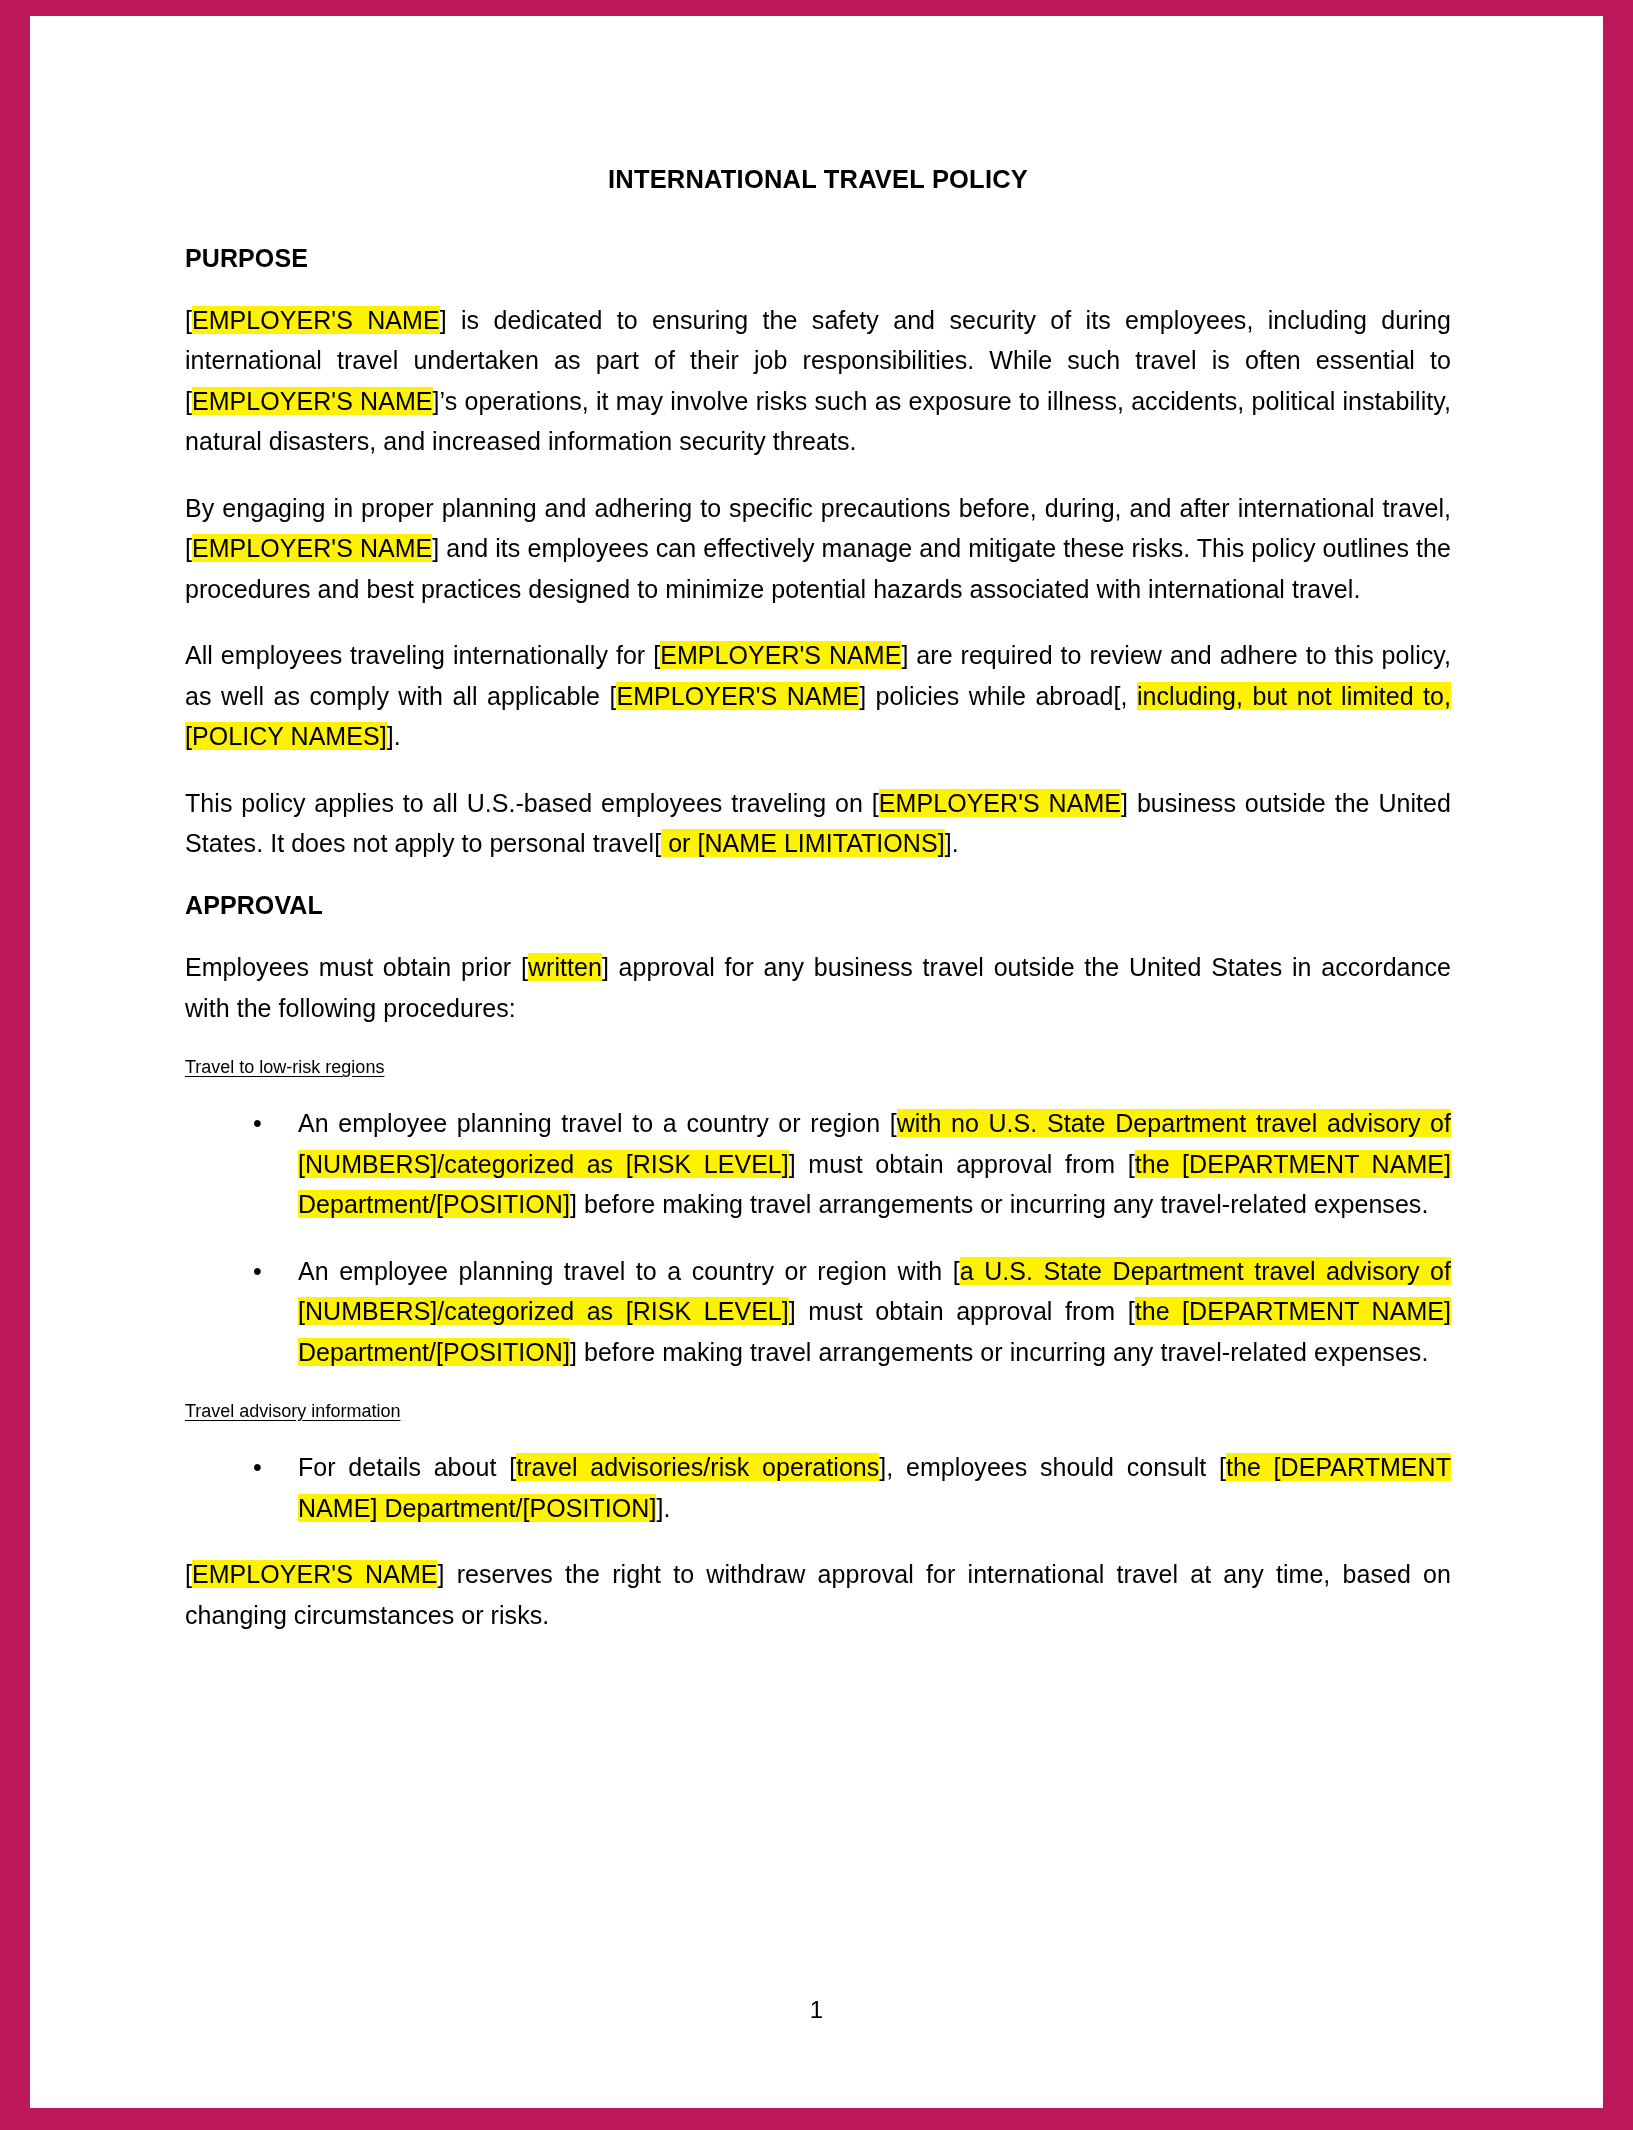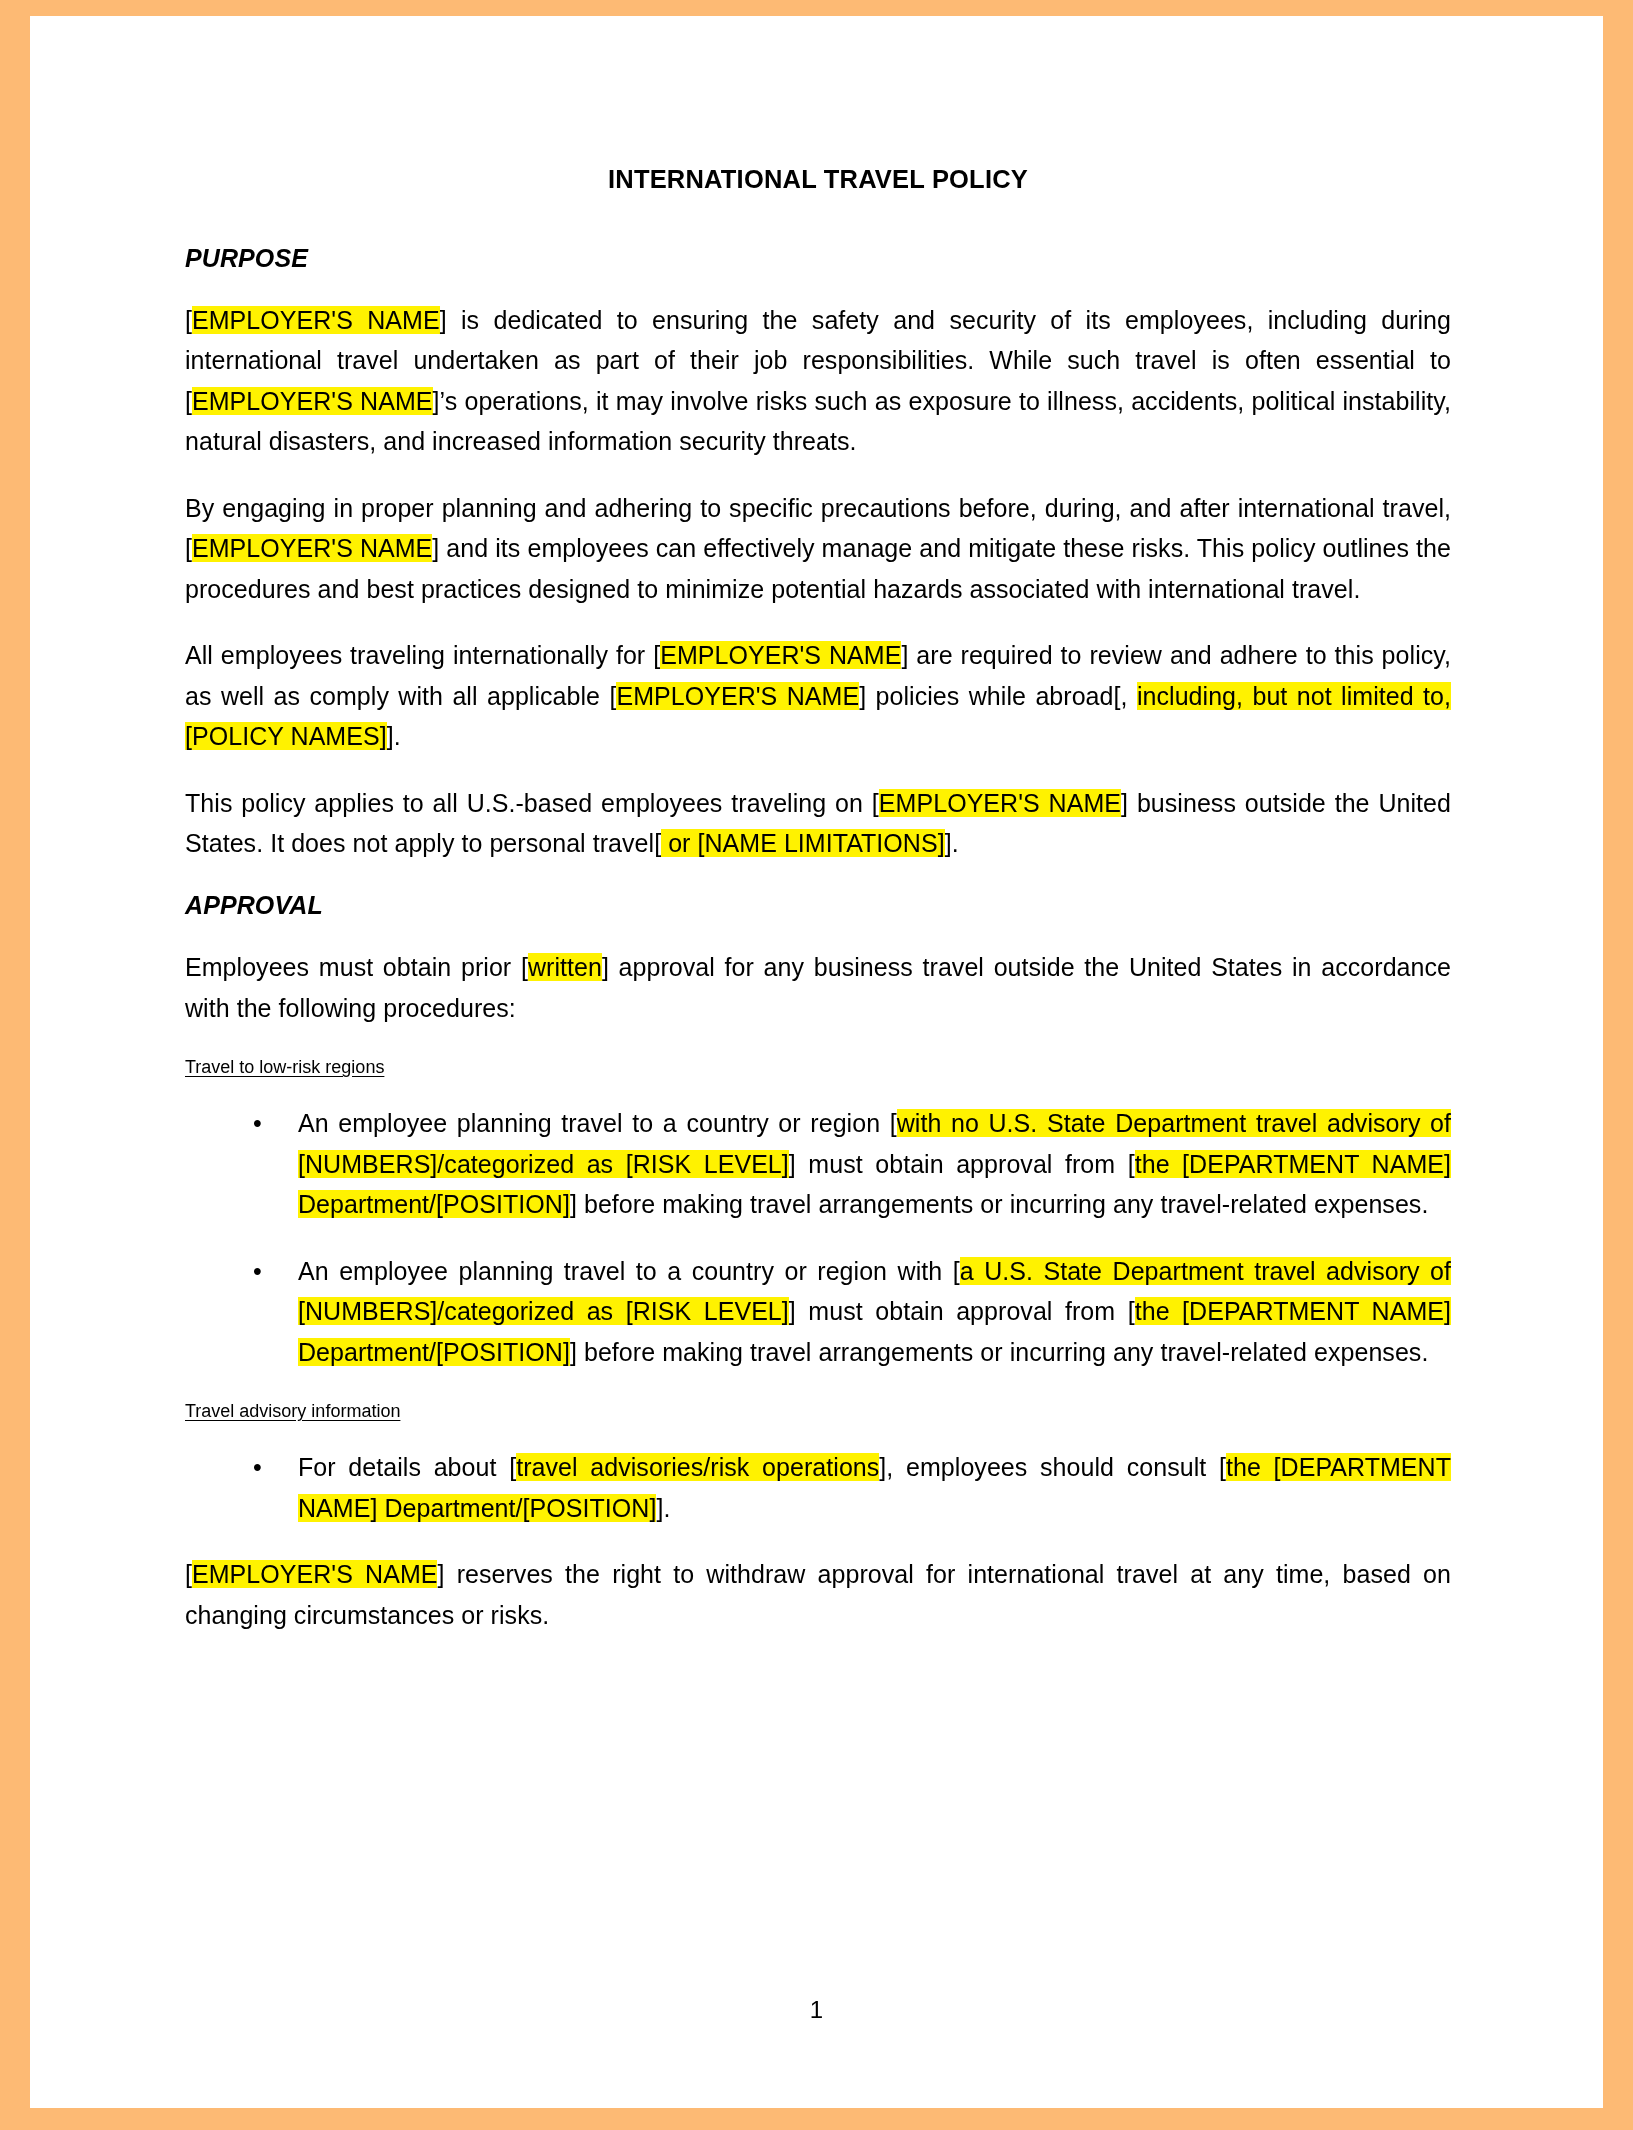--- a/index.html
+++ b/index.html
@@ -11,21 +11,21 @@
     width: 1633px;
     height: 2130px;
     font-family: "Liberation Sans", sans-serif;
     display: flex;
     justify-content: center;
     align-items: flex-start;
   }
   .page-shadow {
     width: 1633px;
     height: 2130px;
-    background: #fdba74;
+    background: #be185d;
     box-sizing: border-box;
     padding: 16px 30px 22px 30px;
     display: flex;
     justify-content: center;
   }
   .page {
     width: 1573px;
     height: 2092px;
     background: #ffffff;
     box-sizing: border-box;
@@ -53,21 +53,20 @@
     line-height: 1.2;
   }
 
   .section-heading {
     font-weight: bold;
     font-size: 25px;
     color: #000;
     margin: 0 0 26px 0;
     line-height: 1.25;
     letter-spacing: 0.1px;
-    font-style: italic;
   }
 
   p.body-text {
     font-size: 25px;
     line-height: 1.62;
     color: #000;
     margin: 0 0 26px 0;
     text-align: justify;
     text-justify: inter-word;
     letter-spacing: 0.05px;

